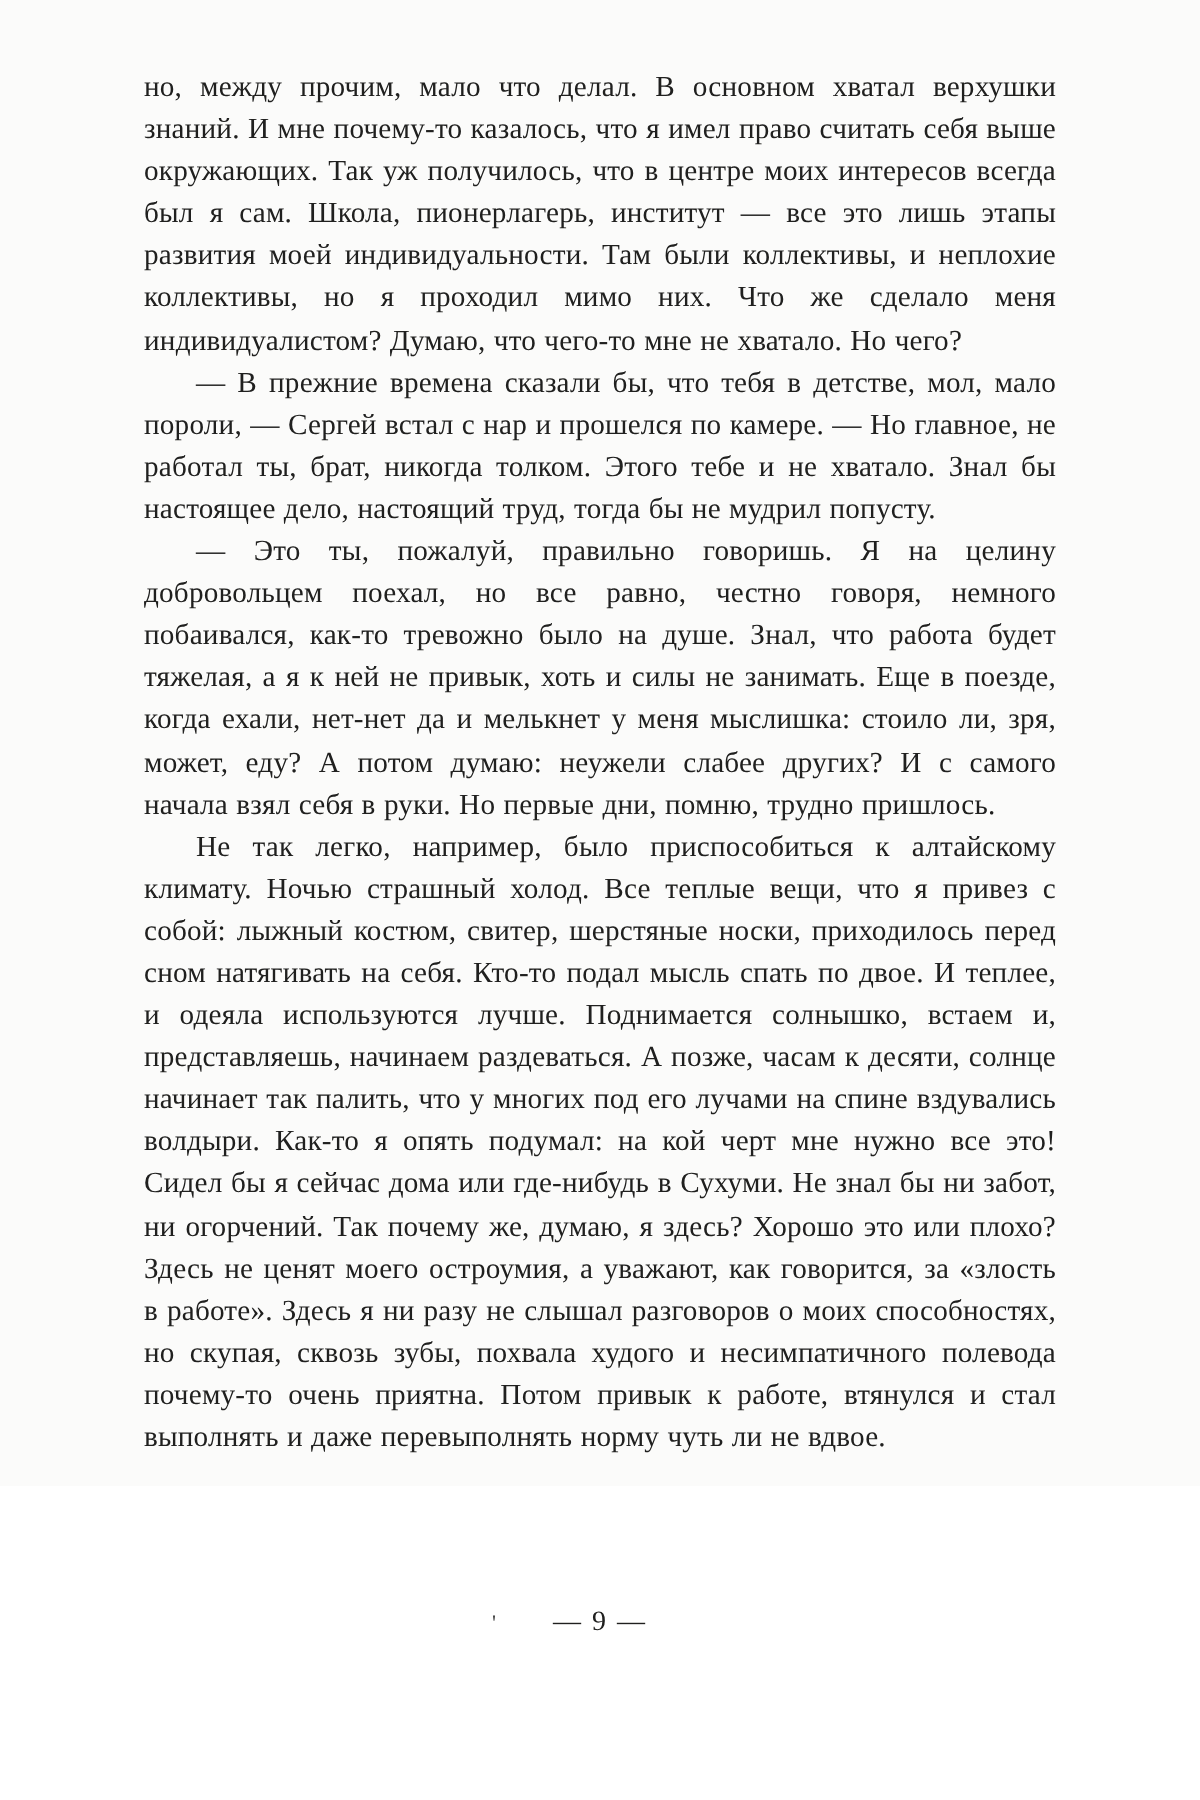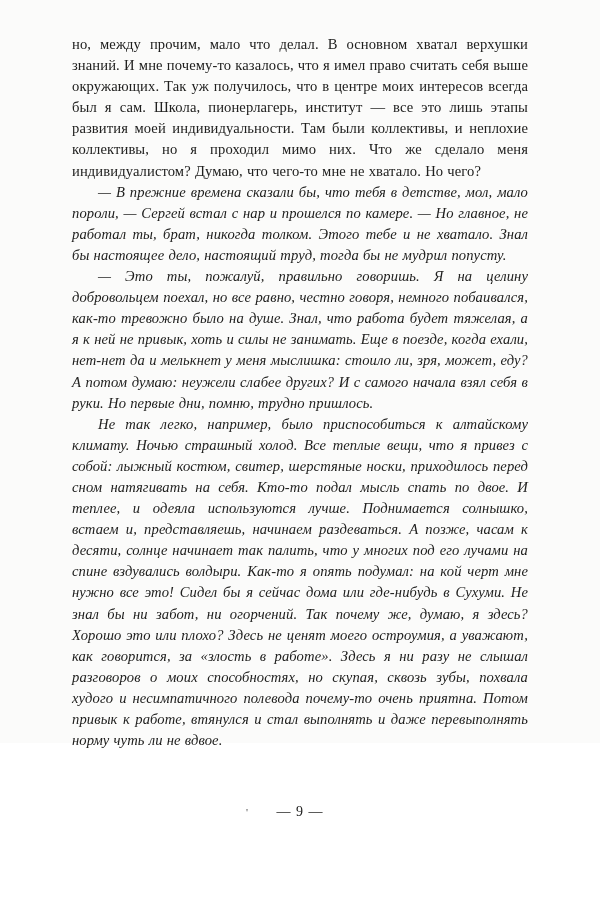--- a/index.html
+++ b/index.html
@@ -31,21 +31,20 @@
     text-align: justify;
     text-justify: inter-word;
     font-size: 14.6px;
     line-height: 21.1px;
     color: #20201f;
     letter-spacing: 0.1px;
     word-spacing: 0.4px;
   }
   .para + .para {
     text-indent: 26px;
-    font-style: italic;
   }
   .footer {
     position: absolute;
     left: 0;
     top: 804px;
     width: 600px;
     text-align: center;
     font-size: 14px;
     color: #20201f;
     letter-spacing: 1px;

